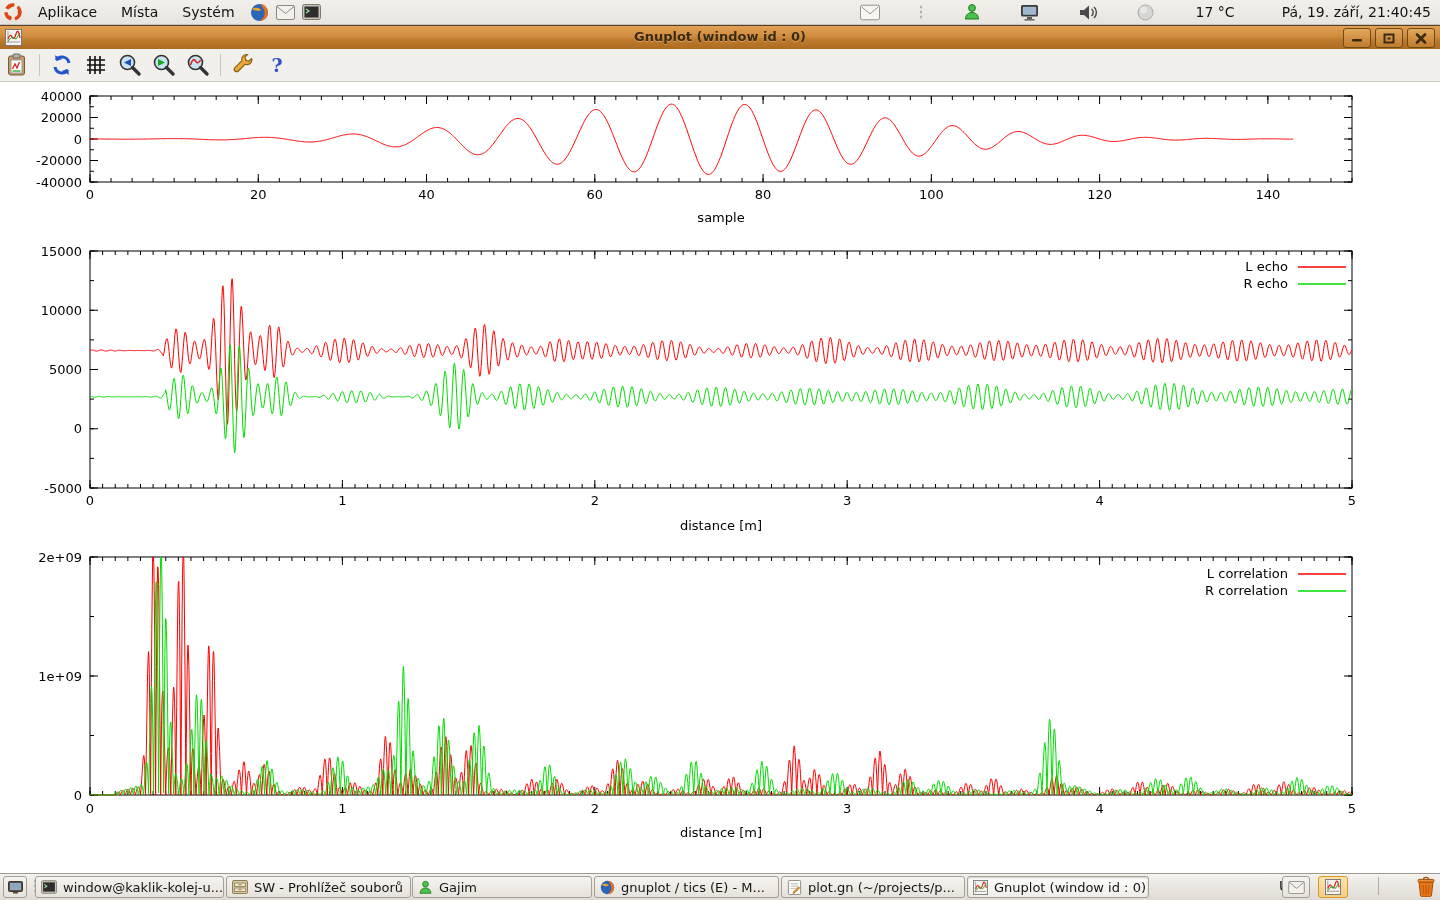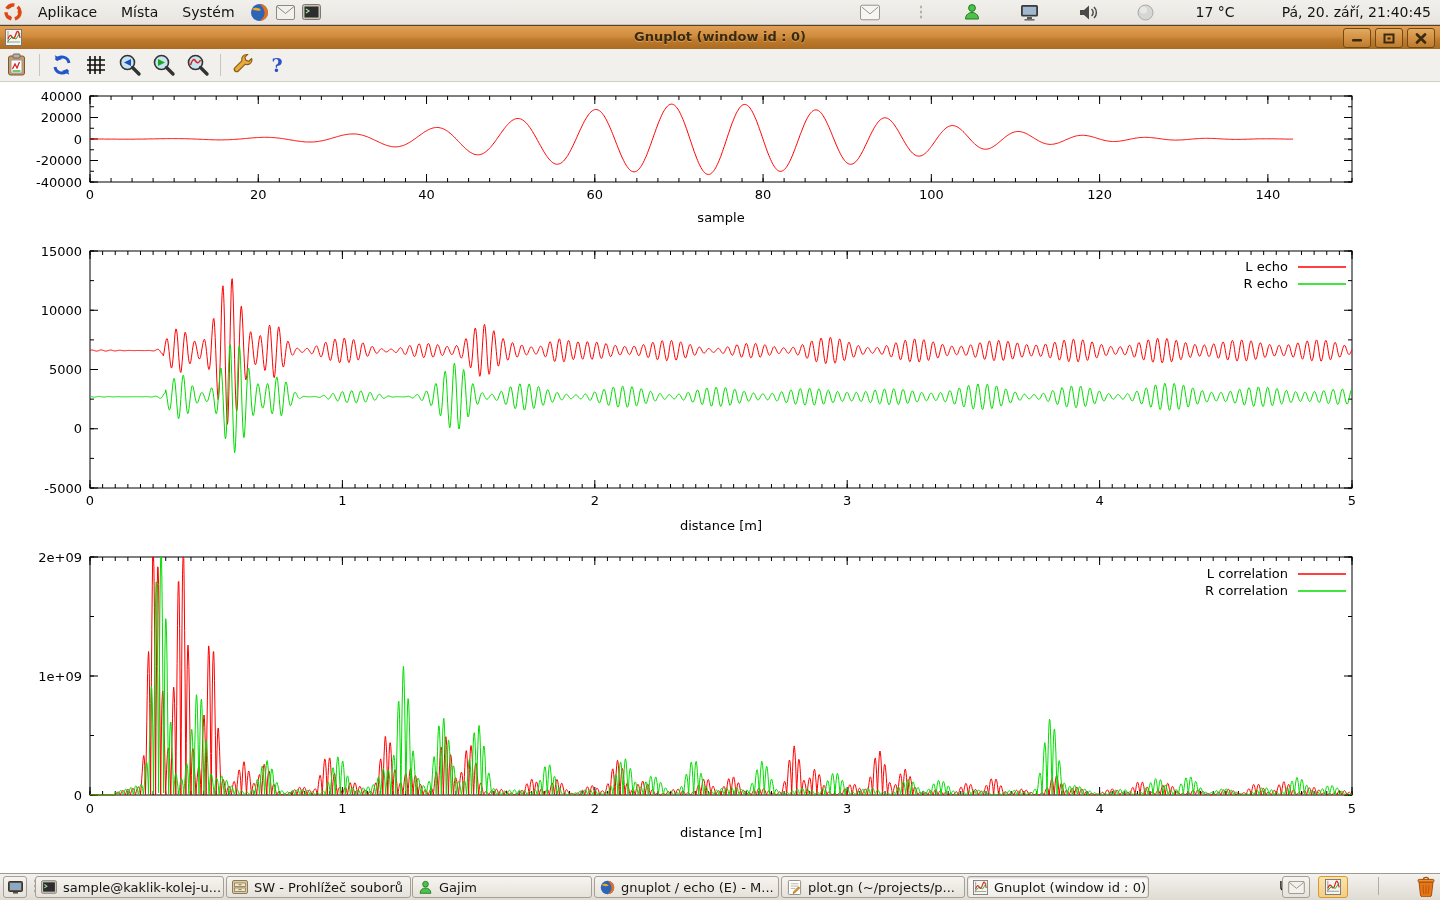--- a/index.html
+++ b/index.html
@@ -101,21 +101,21 @@
         <path d="M16 3 a7.5 7.5 0 0 1 0 11" fill="none" stroke="#4A4A4A" stroke-width="1.5"></path>
       </svg>
     </span>
     <span class="panel-icon">
       <svg width="17" height="17" viewBox="0 0 17 17">
         <circle cx="8.5" cy="8.5" r="7.5" fill="#D6D6D4" stroke="#A9A9A6"></circle>
         <circle cx="6.5" cy="6" r="3.5" fill="#E8E8E6"></circle>
       </svg>
     </span>
     <span class="panel-text">17 °C</span>
-    <span class="panel-text" style="margin-left:10px;">Pá, 20. září, 21:40:45</span>
+    <span class="panel-text" style="margin-left:10px;">Pá, 19. září, 21:40:45</span>
   </div>
 </div>
 
 <div id="titlebar" class="abs">
   <span id="title-icon">
     <svg width="17" height="17" viewBox="0 0 17 17">
       <rect x="0.5" y="0.5" width="16" height="16" fill="#F6F4EE" stroke="#777"></rect>
       <path d="M2 13 h13 M3 2 v12" stroke="#999" stroke-width="1"></path>
       <path d="M3 10 q2 -6 4 -2 t4 -3 t4 4" fill="none" stroke="#D22" stroke-width="1.3"></path>
       <path d="M3 12 l4 -4 4 2 4 -6" fill="none" stroke="#2A2" stroke-width="1"></path>
@@ -908,21 +908,21 @@
   <span class="dots-sep abs" style="left:29px;top:4px;"></span>
 
   <span class="task-btn" style="left:35px;width:177px;">
     <span class="t-icon">
       <svg width="16" height="14" viewBox="0 0 19 16">
           <rect x="0.5" y="0.5" width="18" height="15" rx="2" fill="#C9C4BA" stroke="#7E786C"></rect>
           <rect x="2.5" y="2.5" width="14" height="11" fill="#2D2D2D"></rect>
           <path d="M4 5 l3 2 -3 2" stroke="#9FE89F" fill="none" stroke-width="1.2"></path>
         </svg>
     </span>
-    <span>sample@kaklik-kolej-u...</span>
+    <span>window@kaklik-kolej-u...</span>
   </span>
 
   <span class="task-btn" style="left:226px;width:173px;">
     <span class="t-icon">
       <svg width="16" height="14" viewBox="0 0 16 14">
           <rect x="0.5" y="0.5" width="15" height="13" rx="1.5" fill="#D9CBA8" stroke="#8C7B55"></rect>
           <rect x="2.5" y="3" width="11" height="3.4" fill="#EFE6CC" stroke="#8C7B55" stroke-width="0.8"></rect>
           <rect x="2.5" y="8" width="11" height="3.4" fill="#EFE6CC" stroke="#8C7B55" stroke-width="0.8"></rect>
           <rect x="6.5" y="4.2" width="3" height="1" fill="#8C7B55"></rect>
           <rect x="6.5" y="9.2" width="3" height="1" fill="#8C7B55"></rect>
@@ -942,21 +942,21 @@
   </span>
 
   <span class="task-btn" style="left:594px;width:173px;">
     <span class="t-icon">
       <svg width="15" height="15" viewBox="0 0 19 19">
           <circle cx="9.5" cy="9.5" r="8.5" fill="#2A65B8"></circle>
           <path d="M9.5 1 A8.5 8.5 0 0 1 18 9.5 A8.5 8.5 0 0 1 9.5 18 C13 15.5 15 13 14.5 9 C14 5.5 12 3 9.5 1 Z" fill="#E8701A"></path>
           <path d="M2 6 C5 4 9 4.5 11 7 C9 8.5 5 8 2 6 Z" fill="#F5A623"></path>
         </svg>
     </span>
-    <span>gnuplot / echo (E) - M...</span>
+    <span>gnuplot / tics (E) - M...</span>
   </span>
 
   <span class="task-btn" style="left:781px;width:172px;">
     <span class="t-icon">
       <svg width="15" height="15" viewBox="0 0 16 16">
           <rect x="1.5" y="0.5" width="13" height="15" rx="1" fill="#FDFDFB" stroke="#8F897E"></rect>
           <path d="M4 4 h8 M4 6.5 h8 M4 9 h5" stroke="#B9B4A9" stroke-width="1"></path>
           <path d="M13.5 8.5 L8.5 13.5 l-2 .8 .8 -2 5 -5 z" fill="#F0A030" stroke="#9C6810" stroke-width="0.8"></path>
         </svg>
     </span>

